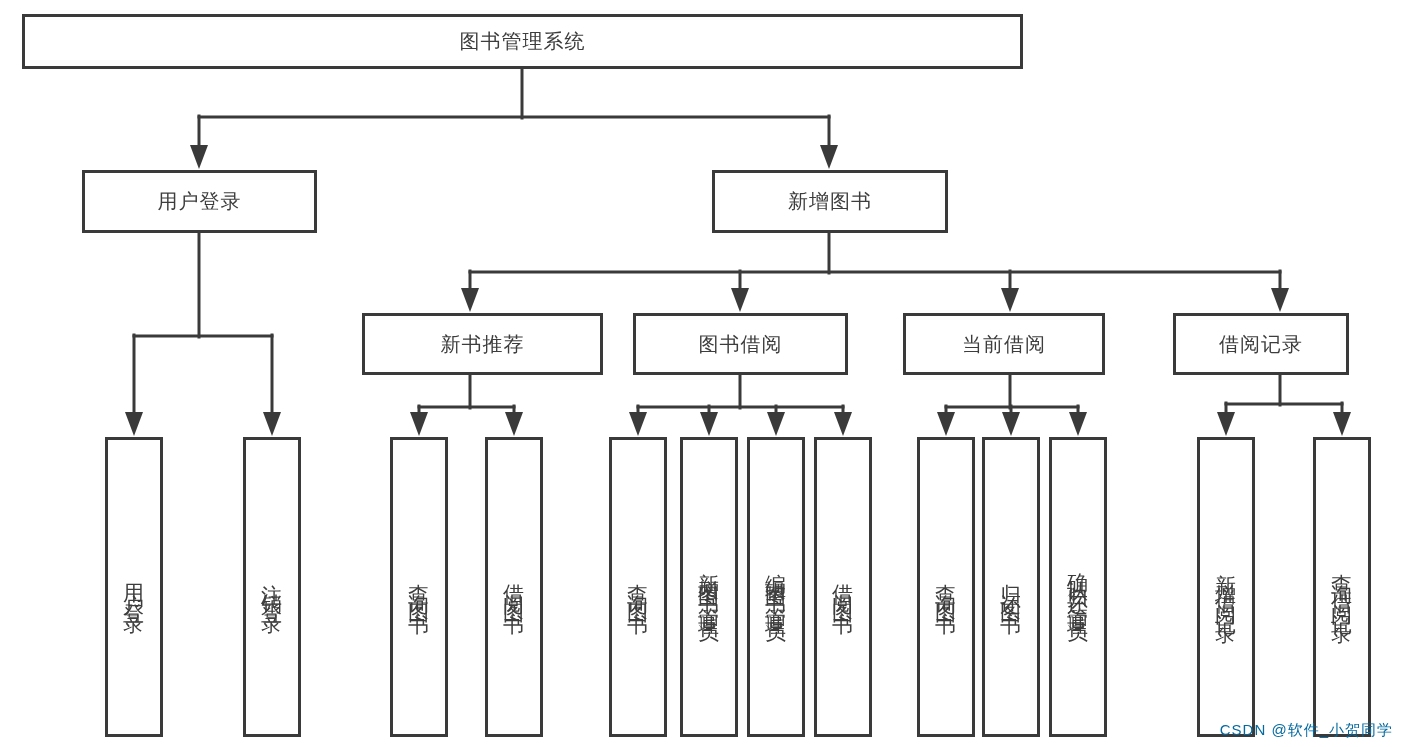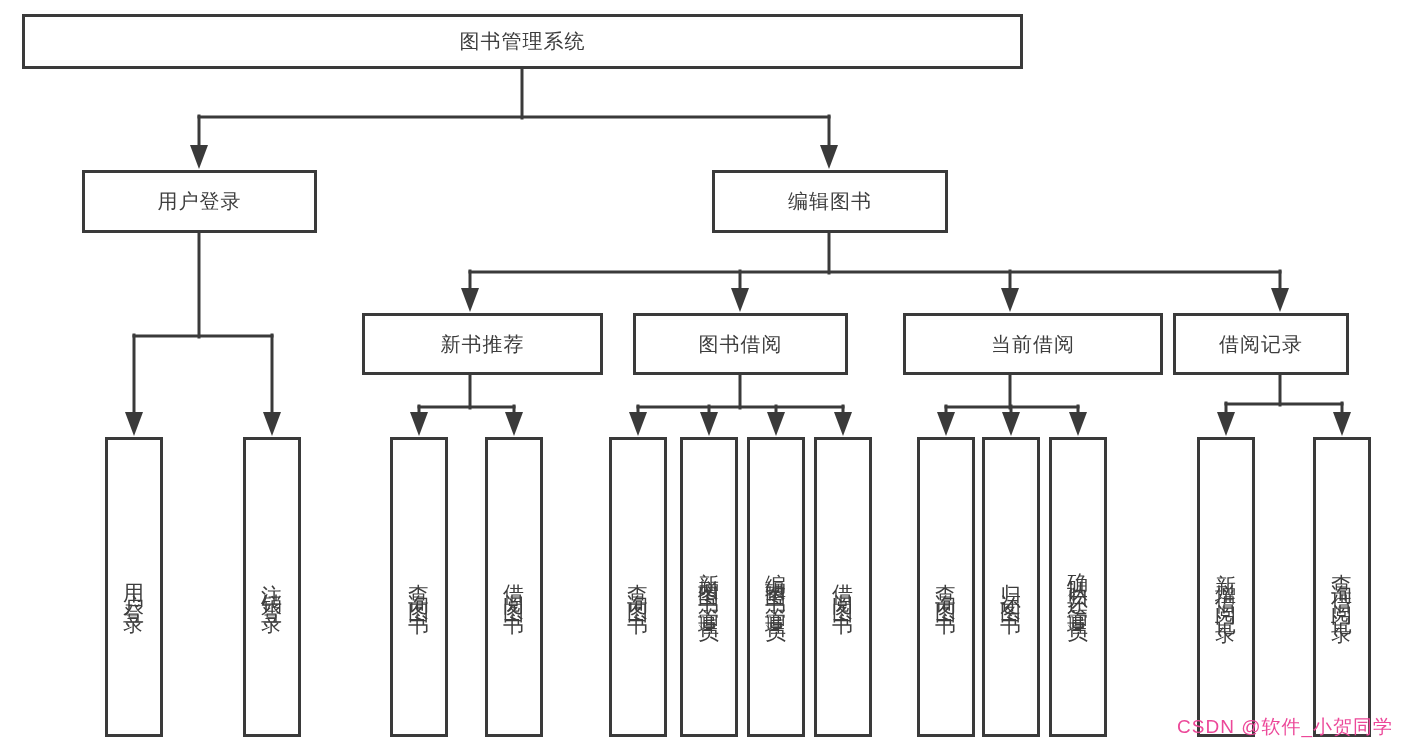--- a/index.html
+++ b/index.html
@@ -17,21 +17,21 @@
   .vbox{
     position:absolute;box-sizing:border-box;width:58px;height:300px;top:437px;
     background:#ffffff;border:3px solid #3a3a3a;
     display:flex;align-items:center;justify-content:center;
     writing-mode:vertical-rl;text-orientation:mixed;
     font-size:21px;letter-spacing:10px;line-height:1;color:#3d3d3d;z-index:2;
     overflow:hidden;
   }
   .watermark{
     position:absolute;right:12px;bottom:7px;z-index:5;
-    font-size:19px;color:#ec4899;letter-spacing:1px;
+    font-size:15px;color:#0369a1;letter-spacing:1px;
   }
 </style>
 </head>
 <body>
 
 <div class="stage">
 
   <svg id="connectors" width="1405" height="747" viewBox="0 0 1405 747">
       <line x1="522" y1="68" x2="522" y2="118" stroke="#3a3a3a" stroke-width="3" stroke-linecap="square"></line>
       <line x1="199" y1="117" x2="829" y2="117" stroke="#3a3a3a" stroke-width="3" stroke-linecap="square"></line>
@@ -83,25 +83,25 @@
       <polygon points="937,412 955,412 946,436" fill="#3a3a3a"></polygon>
       <polygon points="1002,412 1020,412 1011,436" fill="#3a3a3a"></polygon>
       <polygon points="1069,412 1087,412 1078,436" fill="#3a3a3a"></polygon>
       <polygon points="1217,412 1235,412 1226,436" fill="#3a3a3a"></polygon>
       <polygon points="1333,412 1351,412 1342,436" fill="#3a3a3a"></polygon>
     </svg>
 
   <div class="hbox" style="left:22px;top:14px;width:1001px;height:55px;">图书管理系统</div>
 
   <div class="hbox" style="left:82px;top:170px;width:235px;height:63px;">用户登录</div>
-  <div class="hbox" style="left:712px;top:170px;width:236px;height:63px;">编辑图书</div>
+  <div class="hbox" style="left:712px;top:170px;width:236px;height:63px;">新增图书</div>
 
   <div class="hbox" style="left:362px;top:313px;width:241px;height:62px;">新书推荐</div>
   <div class="hbox" style="left:633px;top:313px;width:215px;height:62px;">图书借阅</div>
-  <div class="hbox" style="left:903px;top:313px;width:260px;height:62px;">当前借阅</div>
+  <div class="hbox" style="left:903px;top:313px;width:202px;height:62px;">当前借阅</div>
   <div class="hbox" style="left:1173px;top:313px;width:176px;height:62px;">借阅记录</div>
 
   <div class="vbox" style="left:105px;">用户登录</div>
   <div class="vbox" style="left:243px;">注销登录</div>
 
   <div class="vbox" style="left:390px;">查询图书</div>
   <div class="vbox" style="left:485px;">借阅图书</div>
 
   <div class="vbox" style="left:609px;">查询图书</div>
   <div class="vbox" style="left:680px;letter-spacing:7px;">新增图书（管理员）</div>

